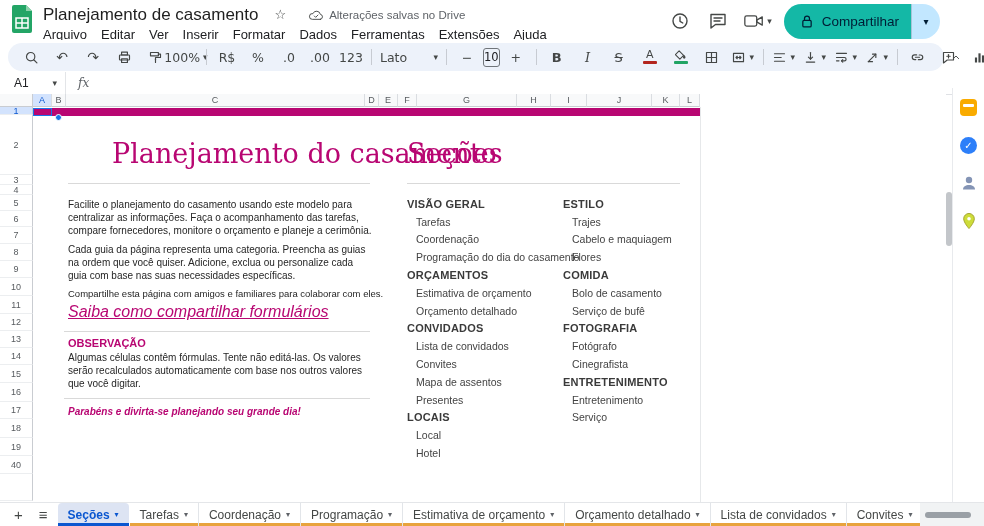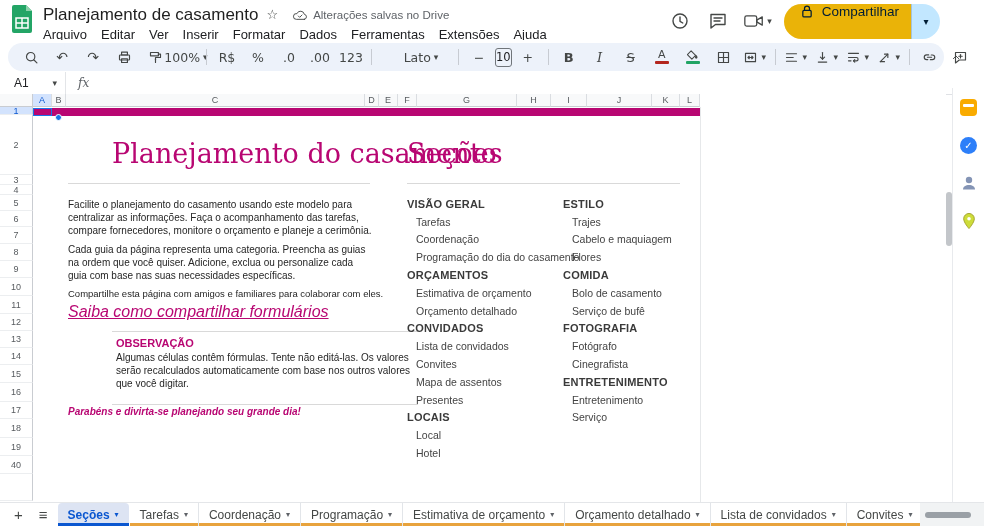--- a/index.html
+++ b/index.html
@@ -9,32 +9,32 @@
     -webkit-font-smoothing:antialiased;
   }
   svg{display:block;}
   .ic{stroke:#444746;fill:none;stroke-width:1.4;stroke-linecap:round;stroke-linejoin:round;}
 
   
   .topbar{position:absolute;left:0;top:0;width:984px;height:40px;background:#fff;display:flex;justify-content:space-between;}
   .topbar-left{display:flex;align-items:flex-start;gap:9px;padding:4px 0 0 10px;}
   .logo{margin-top:1px;cursor:pointer;}
   .title-block{display:flex;flex-direction:column;}
-  .title-row{display:flex;align-items:center;gap:8px;height:21px;}
+  .title-row{display:flex;align-items:center;gap:16px;height:21px;}
   .doc-title{font-size:17px;color:#1f1f1f;}
   .star{font-size:13px;color:#444746;cursor:pointer;}
   .saved-chip{display:flex;align-items:center;gap:5px;color:#5f6368;font-size:11.5px;margin-left:6px;}
   .menubar{display:flex;align-items:center;height:19px;margin-left:-7px;}
   .menu-item{font-size:13px;color:#202124;padding:1px 7px;border-radius:9px;cursor:pointer;}
   .topbar-right{display:flex;align-items:center;gap:12px;padding:2px 44px 0 0;}
   .icon-btn{width:26px;height:26px;display:flex;align-items:center;justify-content:center;border-radius:50%;cursor:pointer;}
   .cam-group{display:flex;align-items:center;gap:2px;cursor:pointer;}
   .small-caret{font-size:9px;color:#444746;font-family:"DejaVu Sans",sans-serif;}
   .share-split{display:flex;height:35px;border-radius:18px;overflow:hidden;cursor:pointer;}
-  .share-main{display:flex;gap:8px;padding:0 12px 0 16px;background:#eab308;border:none;cursor:pointer;}
+  .share-main{display:flex;align-items:center;gap:8px;padding:0 12px 0 16px;background:#14b8a6;border:none;cursor:pointer;}
   .share-main span{font-size:13.5px;font-weight:500;color:#001d35;}
   .share-caret{width:29px;background:#c2e7ff;border:none;border-left:1px solid rgba(31,31,31,.18);
     display:flex;align-items:center;justify-content:center;font-size:10px;color:#001d35;cursor:pointer;
     font-family:"DejaVu Sans",sans-serif;}
 
   
   .toolbar-row{position:absolute;left:0;top:40px;width:984px;height:32px;background:#fff;}
   .toolbar{position:absolute;left:8px;top:3px;width:936px;height:28px;background:#edf2fa;border-radius:20px;
     display:flex;align-items:center;padding:0 8px;box-sizing:border-box;gap:1px;
     font-family:"DejaVu Sans",sans-serif;}
@@ -86,21 +86,21 @@
   .rule{position:absolute;top:76px;height:1px;background:#d9d9d9;}
   .rule-left{left:35px;width:302px;}
   .rule-right{left:374px;width:273px;}
   .para{position:absolute;left:35px;width:304px;margin:0;font-size:10px;line-height:12.9px;color:#262626;}
   .p1{top:92px;}
   .p2{top:137px;}
   .p3{top:181px;width:auto;white-space:nowrap;font-size:9.5px;}
   .share-link{position:absolute;left:35px;top:196px;font-size:16px;font-weight:normal;font-style:italic;
     color:#b80672;text-decoration:underline;cursor:pointer;}
   .obs-box{position:absolute;left:31px;top:224px;width:306px;box-sizing:border-box;
-    border-top:1px solid #d9d9d9;border-bottom:1px solid #d9d9d9;padding:4px 4px 13px;margin-left:48px;}
+    border-top:1px solid #d9d9d9;border-bottom:1px solid #d9d9d9;padding:4px 4px 7px;}
   .obs-title{font-size:11px;font-weight:bold;color:#b80672;margin:1px 0 3px;}
   .obs-text{margin:0;font-size:10px;line-height:12.9px;color:#262626;}
   .congrats{position:absolute;left:35px;top:299px;font-size:10px;font-weight:bold;font-style:italic;color:#b80672;white-space:nowrap;}
 
   .sec-col{position:absolute;top:88px;width:152px;}
   .sec-col1{left:374px;}
   .sec-col2{left:530px;}
   .sec-line{height:17.8px;display:flex;align-items:center;white-space:nowrap;}
   .sec-h{font-size:11px;font-weight:bold;color:#3a3a3a;letter-spacing:.2px;}
   .sec-i{font-size:10.5px;color:#434343;padding-left:9px;}
@@ -237,21 +237,21 @@
       <span>100%</span>
       <span class="small-caret">▾</span>
     </div>
     <div class="tb-div"></div>
     <div class="tb-btn">R$</div>
     <div class="tb-btn">%</div>
     <div class="tb-btn">.0</div>
     <div class="tb-btn">.00</div>
     <div class="tb-btn">123</div>
     <div class="tb-div"></div>
-    <div class="tb-btn" style="min-width:58px;justify-content:center;margin-left:12px;">
+    <div class="tb-btn" style="min-width:58px;justify-content:space-between;">
       <span>Lato</span>
       <span class="small-caret">▾</span>
     </div>
     <div class="tb-div"></div>
     <div class="tb-btn">−</div>
     <div class="size-box">10</div>
     <div class="tb-btn">+</div>
     <div class="tb-div"></div>
     <div class="tb-btn bold-g">B</div>
     <div class="tb-btn italic-g">I</div>

